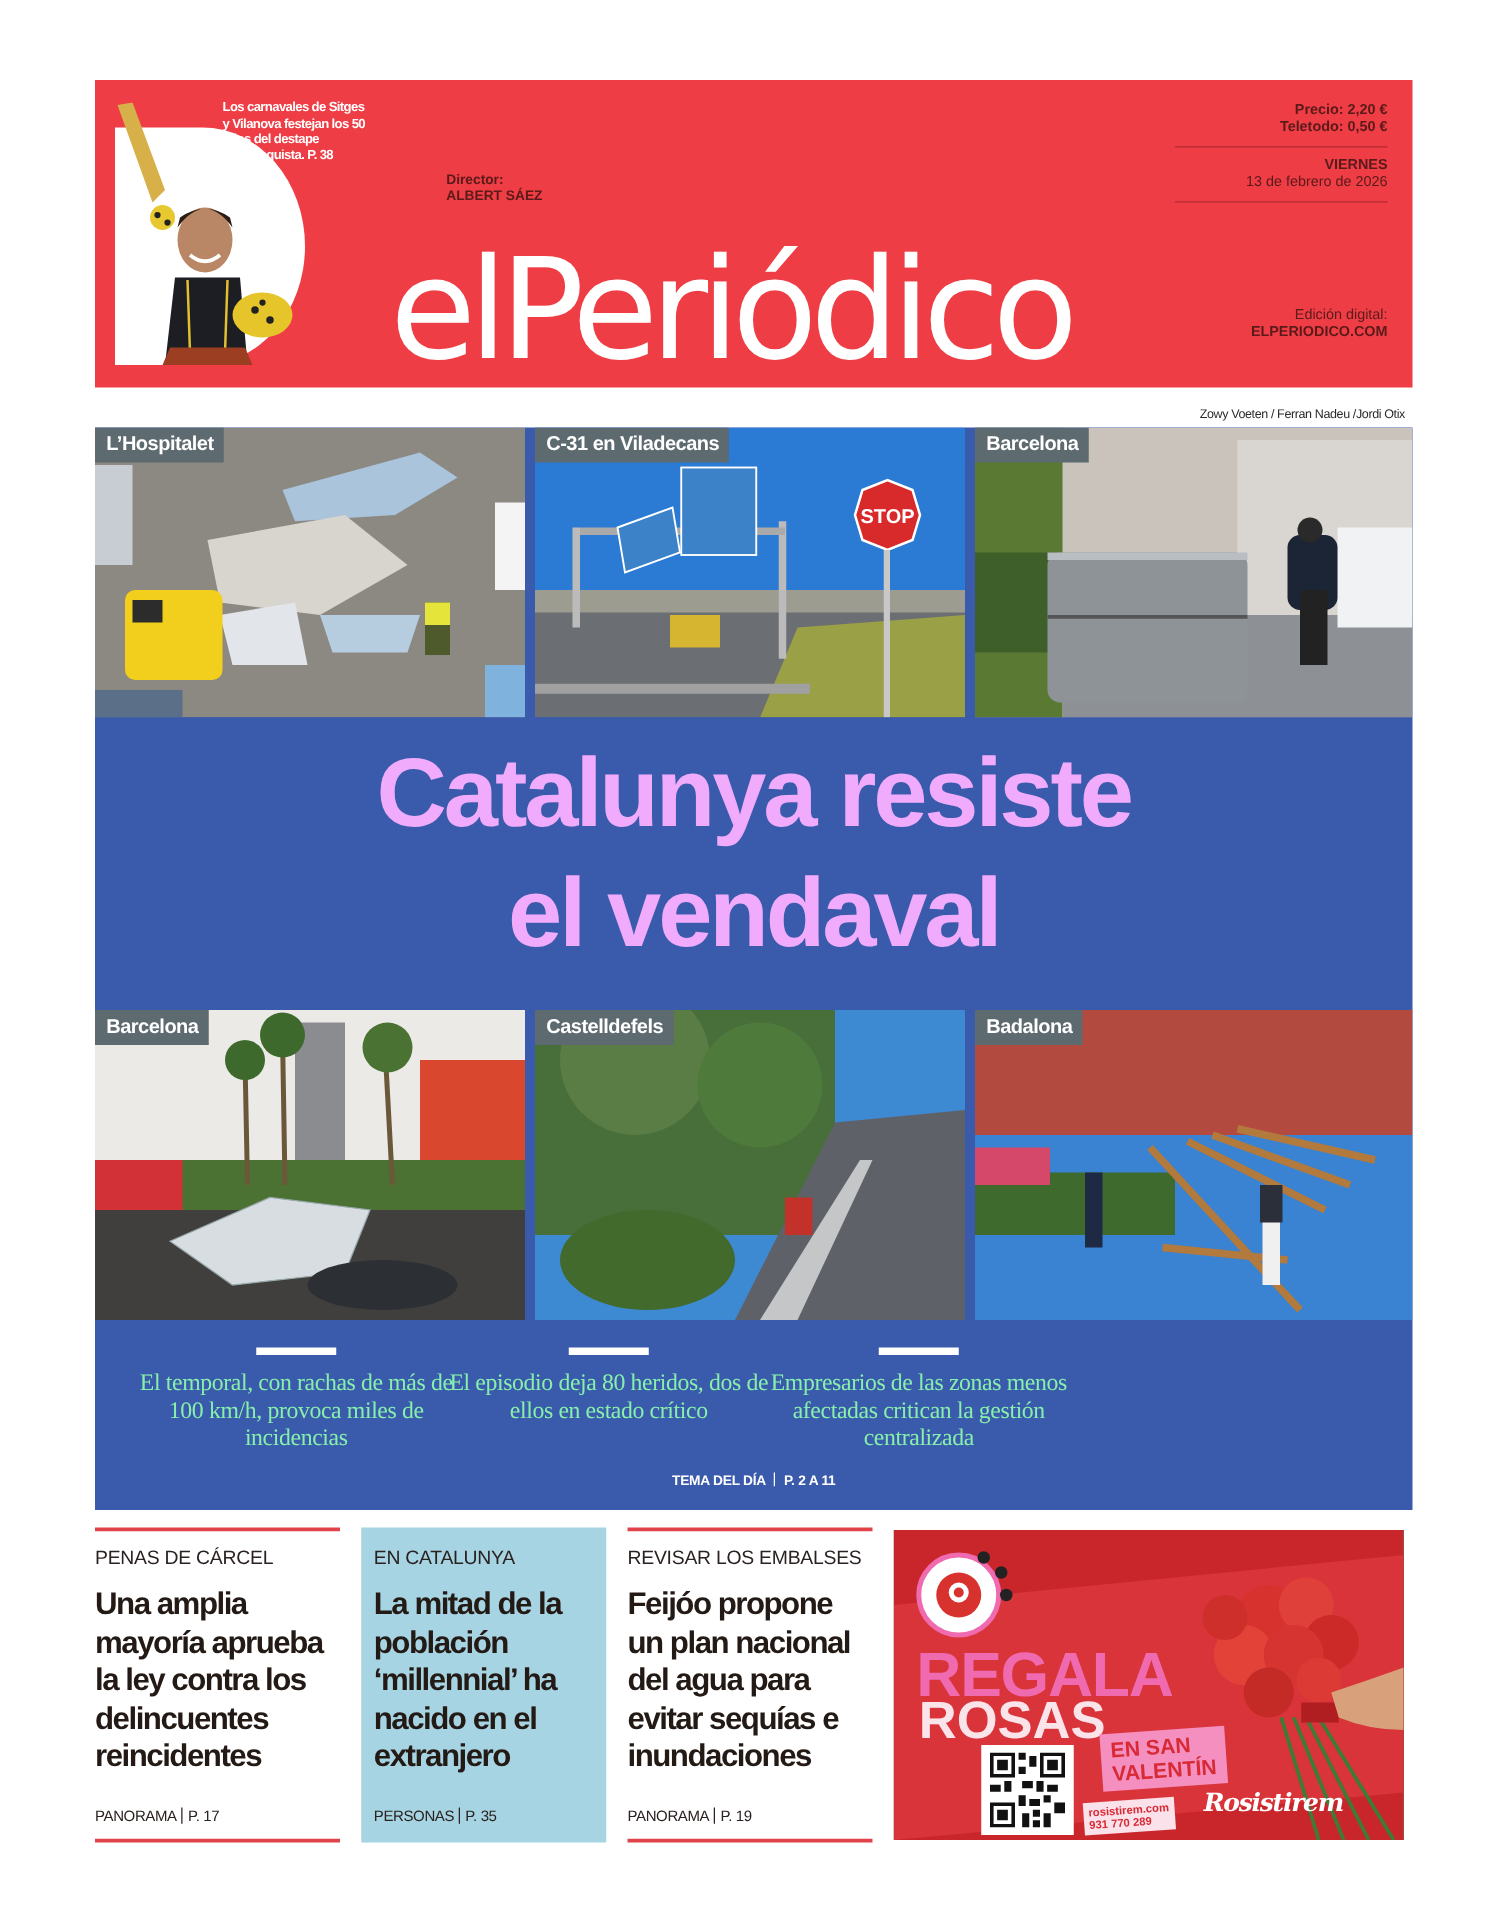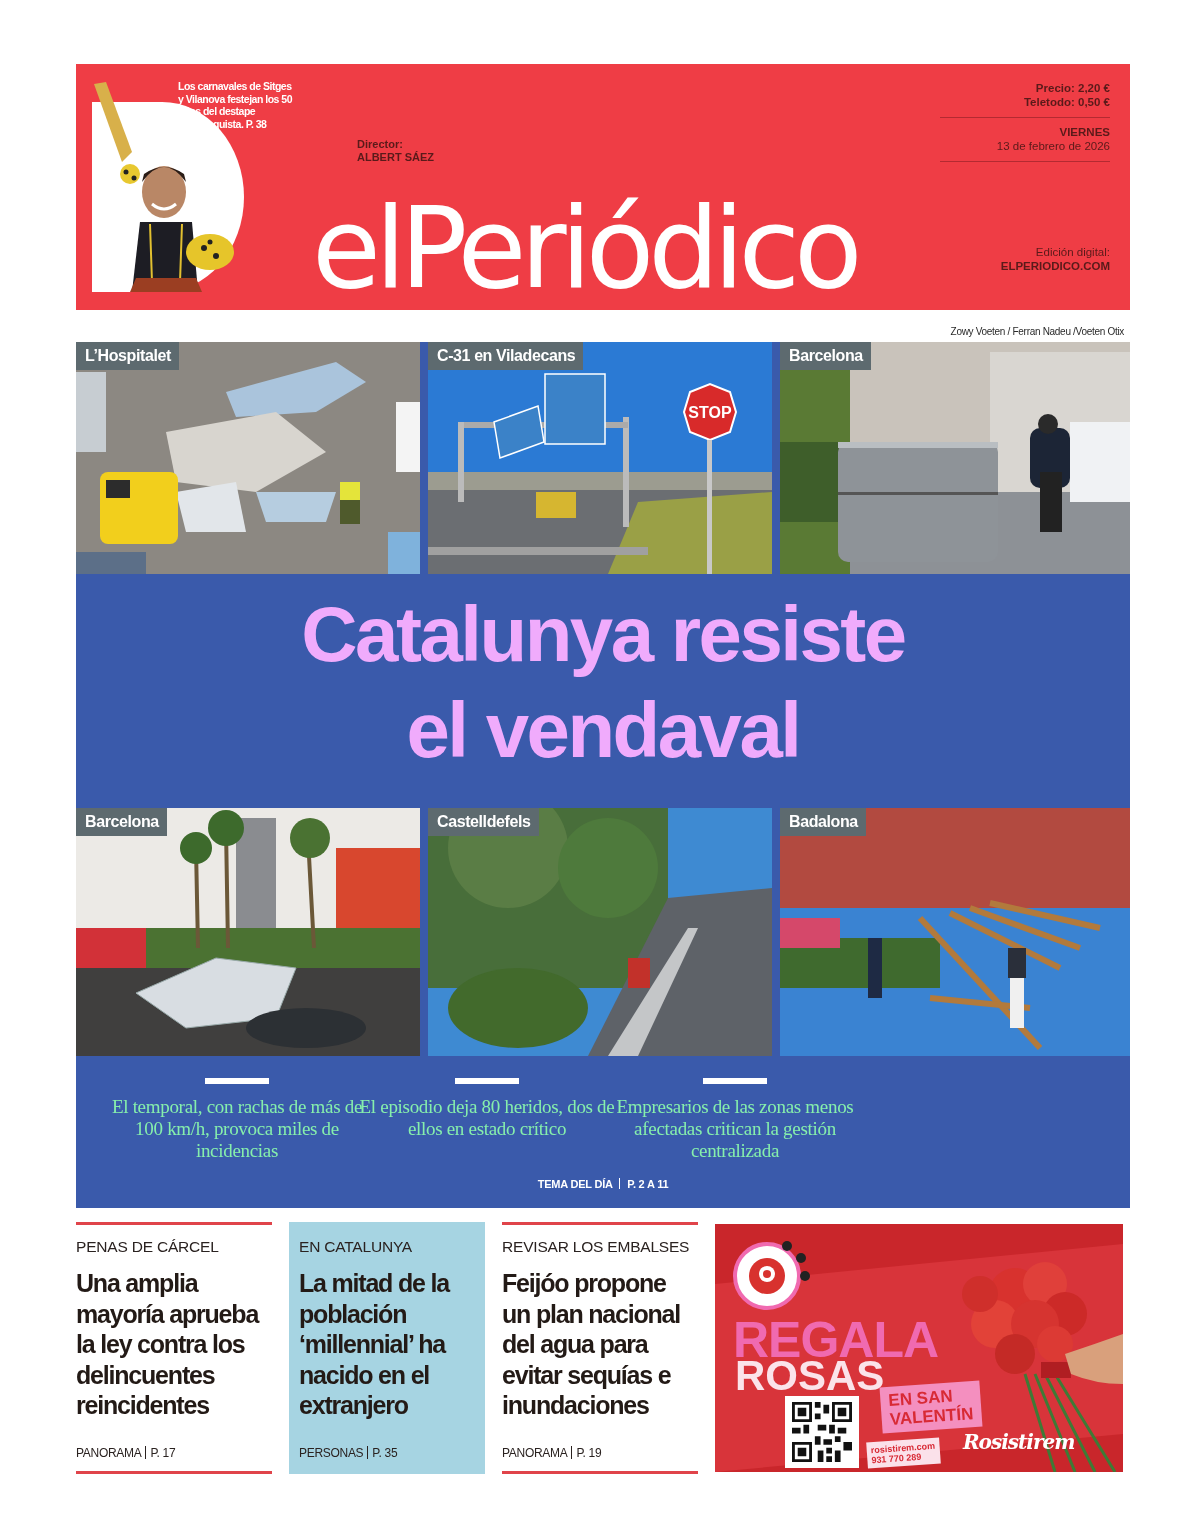--- a/index.html
+++ b/index.html
@@ -174,21 +174,21 @@
     <div><b>VIERNES</b></div>
     <div>13 de febrero de 2026</div>
     <div class="rule"></div>
   </div>
   <div class="meta-digital">
     <div>Edición digital:</div>
     <div><b>ELPERIODICO.COM</b></div>
   </div>
 </header>
 
-<div class="credits">Zowy Voeten / Ferran Nadeu /Voeten Otix</div>
+<div class="credits">Zowy Voeten / Ferran Nadeu /Jordi Otix</div>
 
 <section class="story">
 
   <div class="photo" style="left:0;top:0;width:344px;height:232px;">
     <svg viewBox="0 0 344 232" preserveAspectRatio="none">
       <rect width="344" height="232" fill="#8c8882"></rect>
       <rect x="0" y="30" width="30" height="80" fill="#c7cdd2"></rect>
       <polygon points="150,50 260,20 290,40 240,70 160,75" fill="#aac4dc"></polygon>
       <polygon points="90,90 200,70 250,110 180,150 100,140" fill="#d8d5cf"></polygon>
       <polygon points="100,150 160,140 170,190 110,190" fill="#e2e6ea"></polygon>

